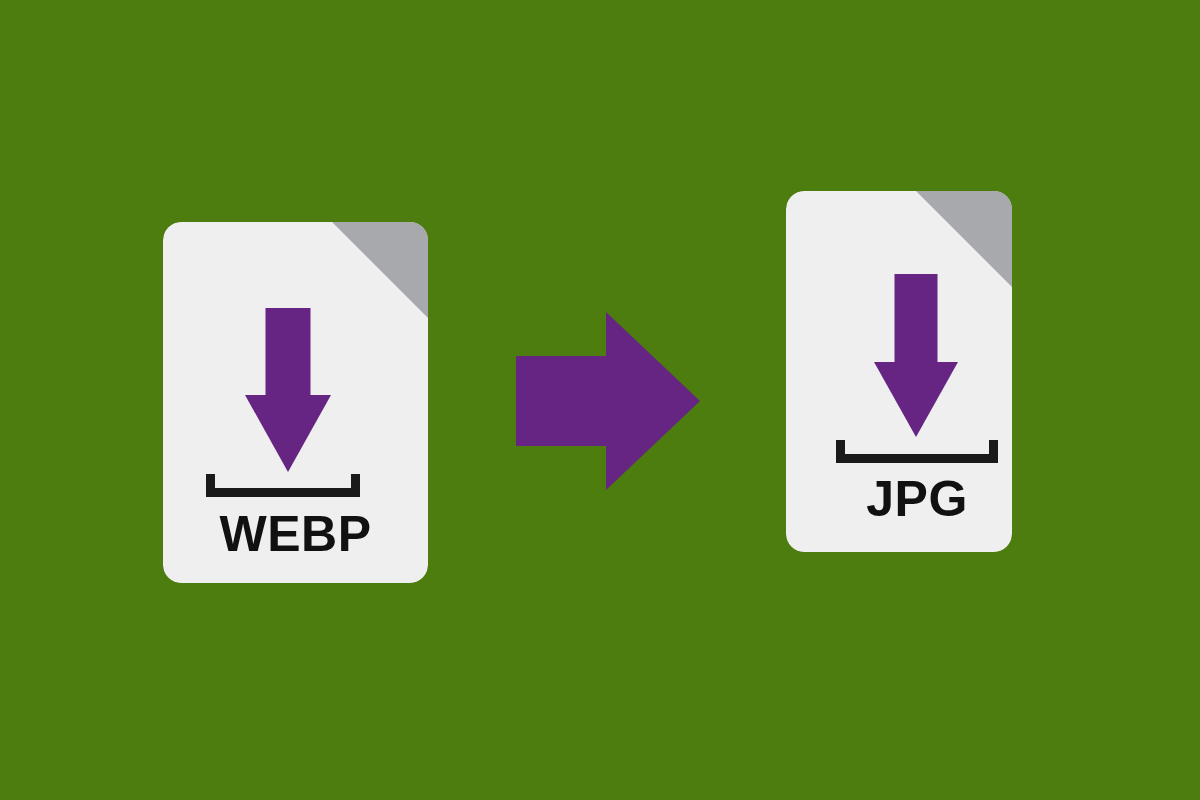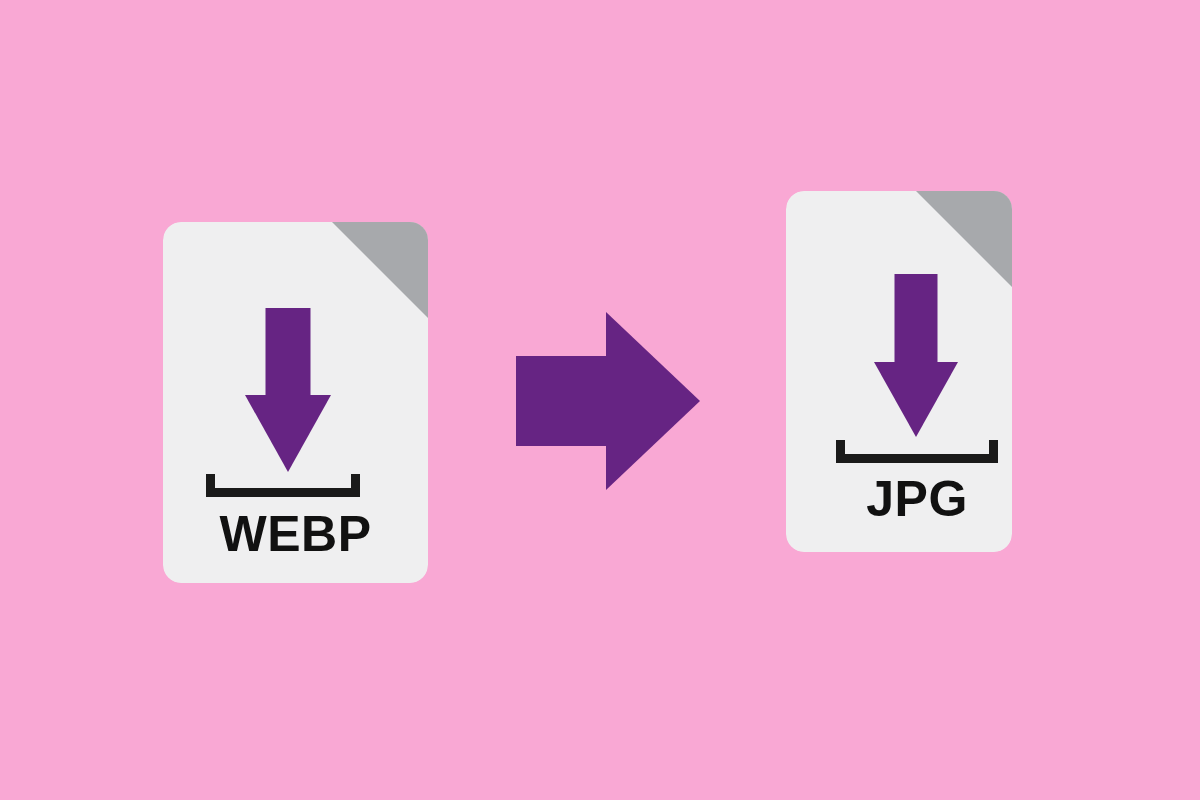--- a/index.html
+++ b/index.html
@@ -106,21 +106,21 @@
     height: 0;
     border-style: solid;
     border-top-color: transparent;
     border-bottom-color: transparent;
     border-right-color: transparent;
   }
 </style>
 </head>
 <body>
 
-<div id="stage" style="background: #f9a8d4; width: 1200px; height: 800px;">
+<div id="stage" style="background: #4d7c0f; width: 1200px; height: 800px;">
 
   <div class="doc" id="doc-webp" style="left:163px; top:222px; width:265px; height:361px;">
 
     <div class="doc-body" style="background: rgb(239, 239, 240);"></div>
 
     <div class="doc-fold" style="border-width:0 96px 96px 0; border-right-color:#A7A9AC;"></div>
 
     <div class="arrow-dl" style="left:81px; top:86px; width:87px; height:164px;">
       <div class="arrow-shaft" style="width:45px; height:92px; background:#662483;"></div>
       <div class="arrow-head" style="top:87px; border-width:77px 43.5px 0 43.5px; border-top-color:#662483;"></div>

